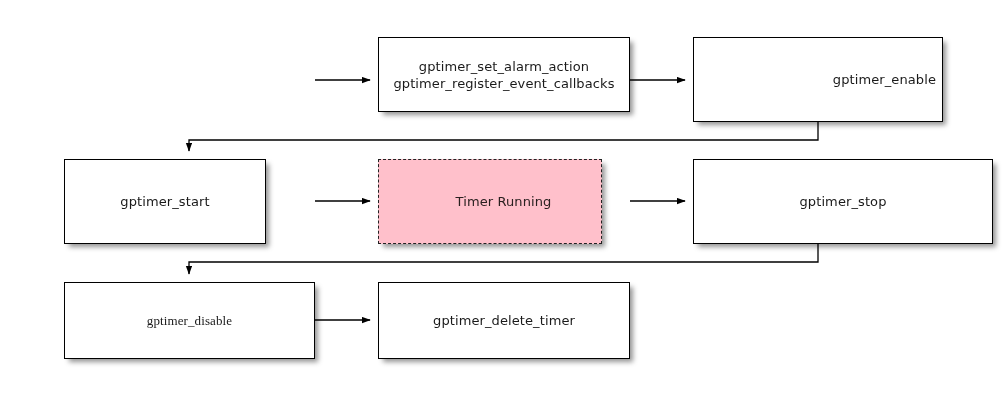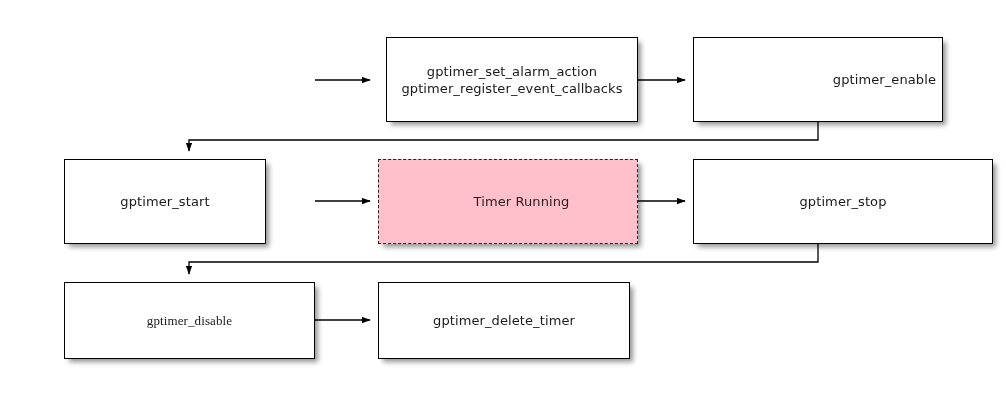--- a/index.html
+++ b/index.html
@@ -74,34 +74,34 @@
     <path d="M315,201 L370,201" stroke="#000000" stroke-width="1.3" fill="none" marker-end="url(#arrowhead)"></path>
 
     <path d="M630,201 L685,201" stroke="#000000" stroke-width="1.3" fill="none" marker-end="url(#arrowhead)"></path>
 
     <path d="M818,244 L818,262 L189,262 L189,274" stroke="#000000" stroke-width="1.3" fill="none" marker-end="url(#arrowhead)"></path>
 
     <path d="M315,320 L370,320" stroke="#000000" stroke-width="1.3" fill="none" marker-end="url(#arrowhead)"></path>
   </svg>
 
 
-  <div class="node" id="node-set_alarm" style="left:386px; top:37px; width:252px; height:85px;">
+  <div class="node" id="node-set_alarm" style="left:378px; top:37px; width:252px; height:75px;">
     <span class="label">gptimer_set_alarm_action
 gptimer_register_event_callbacks</span>
   </div>
 
   <div class="node" id="node-enable" style="left:693px; top:37px; width:250px; height:85px;justify-content:flex-end;">
     <span class="label">gptimer_enable</span>
   </div>
 
   <div class="node" id="node-start" style="left:64px; top:159px; width:202px; height:85px;">
     <span class="label">gptimer_start</span>
   </div>
 
-  <div class="node state-running" id="node-timer_running" style="left:378px; top:159px; width:260px; height:85px;padding-left:27px;">
+  <div class="node state-running" id="node-timer_running" style="left:378px; top:159px; width:224px; height:85px;padding-left:27px;">
     <span class="label">Timer Running</span>
   </div>
 
   <div class="node" id="node-stop" style="left:693px; top:159px; width:300px; height:85px;">
     <span class="label">gptimer_stop</span>
   </div>
 
   <div class="node" id="node-disable" style="left:64px; top:282px; width:251px; height:77px;font-family:Liberation Serif, serif;">
     <span class="label">gptimer_disable</span>
   </div>

